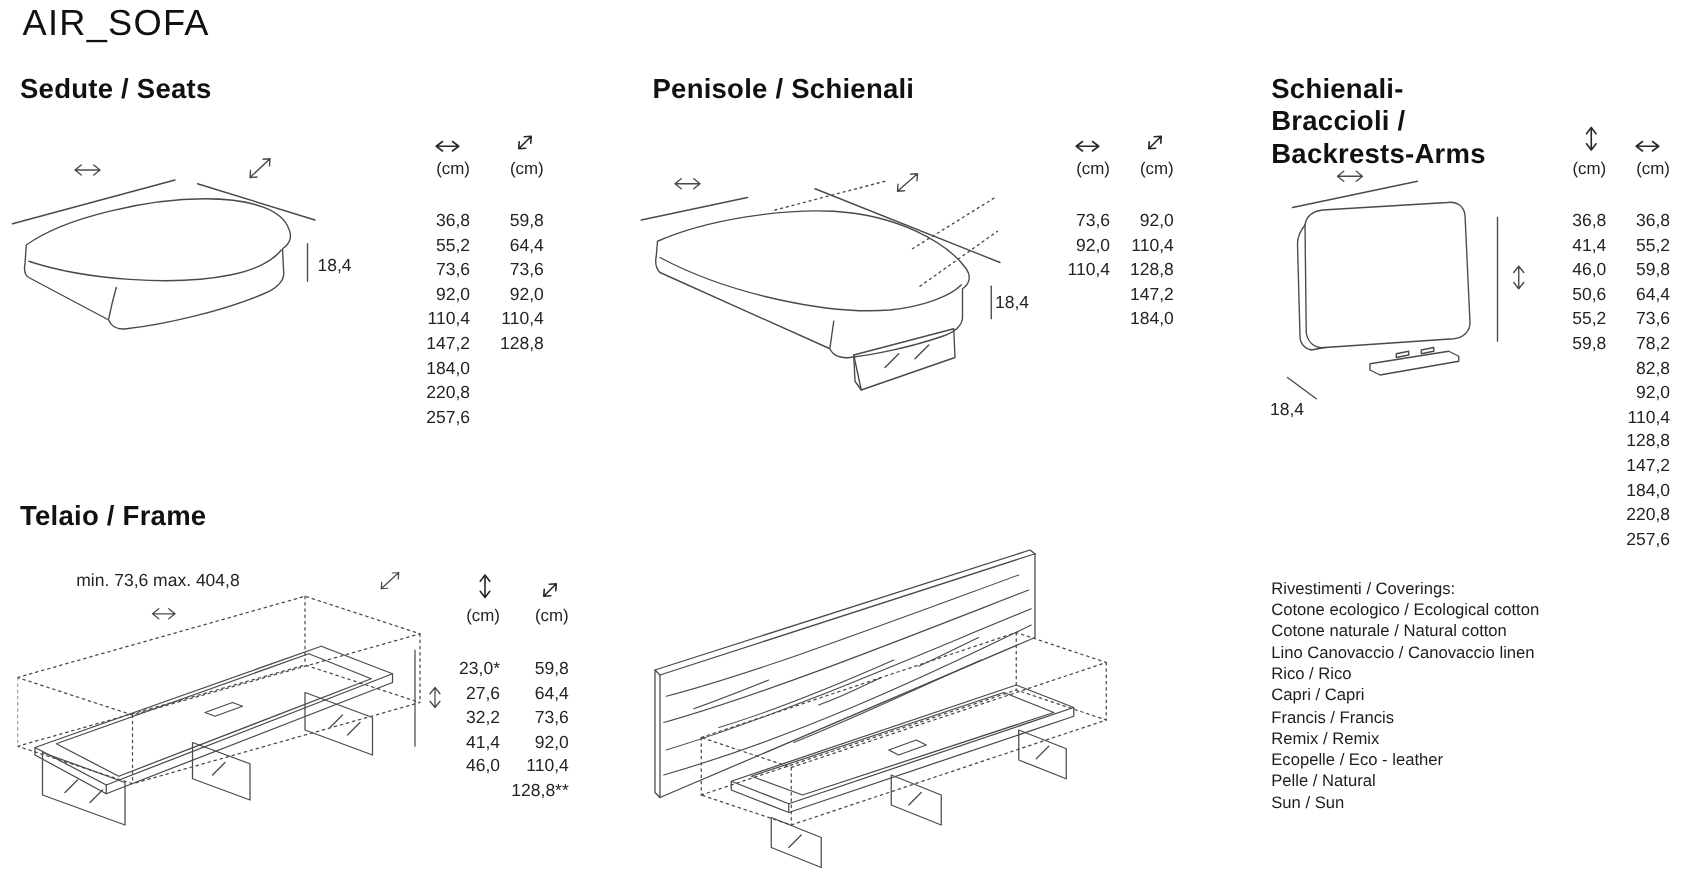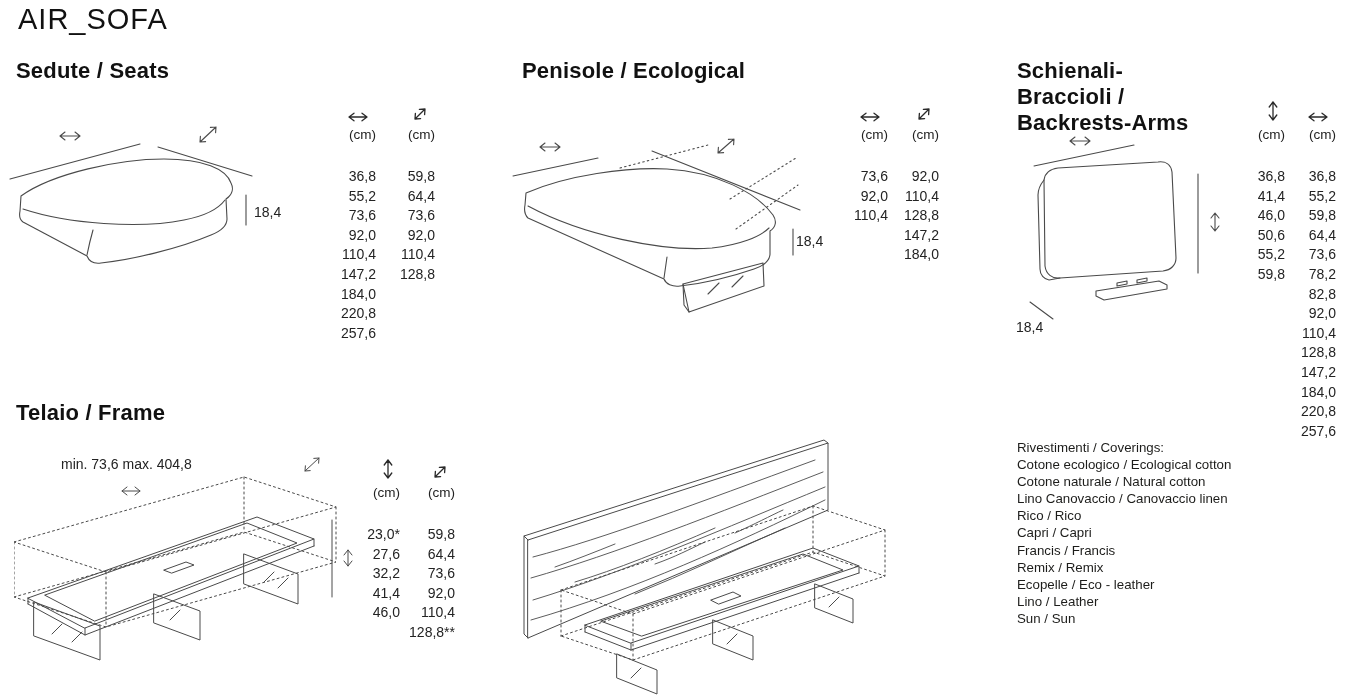--- a/index.html
+++ b/index.html
@@ -29,21 +29,21 @@
   svg { display:block; }
 </style>
 </head>
 <body>
 
 <div class="stage">
 
   <div class="abs page-title" style="left:18px;top:3px">AIR_SOFA</div>
 
   <div class="abs section-heading" style="left:16px;top:58px">Sedute / Seats</div>
-  <div class="abs section-heading" style="left:522px;top:58px">Penisole / Ecological</div>
+  <div class="abs section-heading" style="left:522px;top:58px">Penisole / Schienali</div>
   <div class="abs section-heading" style="left:1017px;top:58px">Schienali-Braccioli / Backrests-Arms</div>
   <div class="abs section-heading" style="left:16px;top:400px">Telaio / Frame</div>
 
   <svg class="abs" style="left:8px;top:103px" width="330" height="210" viewBox="0 0 330 210">
     <g stroke="#4a4a4a" stroke-width="1.1" fill="none" stroke-linecap="round" stroke-linejoin="round">
       <line x1="2" y1="76" x2="132" y2="41"></line>
       <line x1="150" y1="44" x2="244" y2="73"></line>
       <path d="M52,33 H72 M57,29 L52,33 L57,37 M67,29 L72,33 L67,37"></path>
       <path d="M192,39 L208,24 M202.4,24.4 L208,24 L207.6,29.6 M192.4,33.4 L192,39 L197.6,38.6"></path>
       <g>
@@ -294,29 +294,29 @@
           <div class="cell">59,8</div>
           <div class="cell">64,4</div>
           <div class="cell">73,6</div>
           <div class="cell">92,0</div>
           <div class="cell">110,4</div>
           <div class="cell">128,8**</div>
         </div>
     </div>
   </div>
 
-  <div class="abs coverings" style="left:1017px;top:439px">
+  <div class="abs coverings" style="left:1017px;top:462px">
     <div>Rivestimenti / Coverings:</div>
     <div>
         <div>Cotone ecologico / Ecological cotton</div>
         <div>Cotone naturale / Natural cotton</div>
         <div>Lino Canovaccio / Canovaccio linen</div>
         <div>Rico / Rico</div>
         <div>Capri / Capri</div>
         <div>Francis / Francis</div>
         <div>Remix / Remix</div>
         <div>Ecopelle / Eco - leather</div>
-        <div>Lino / Leather</div>
+        <div>Pelle / Natural</div>
         <div>Sun / Sun</div>
       </div>
   </div>
 
 </div>
 
 </body></html>

